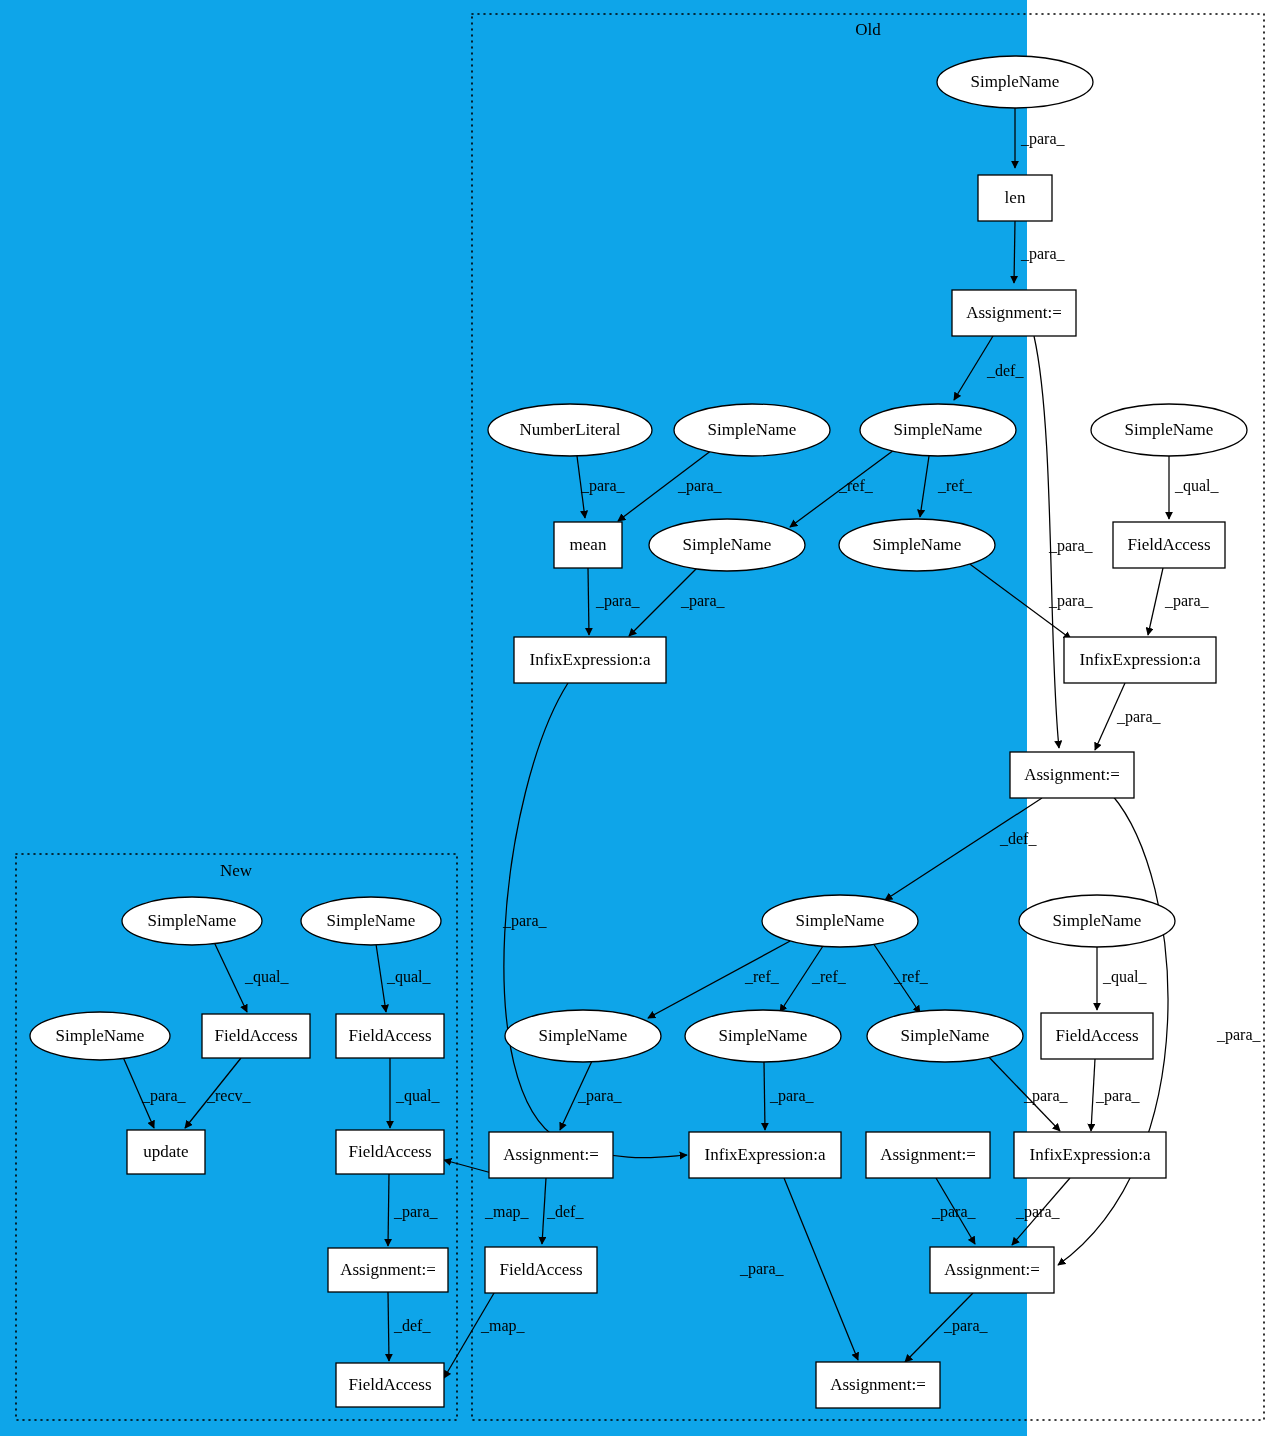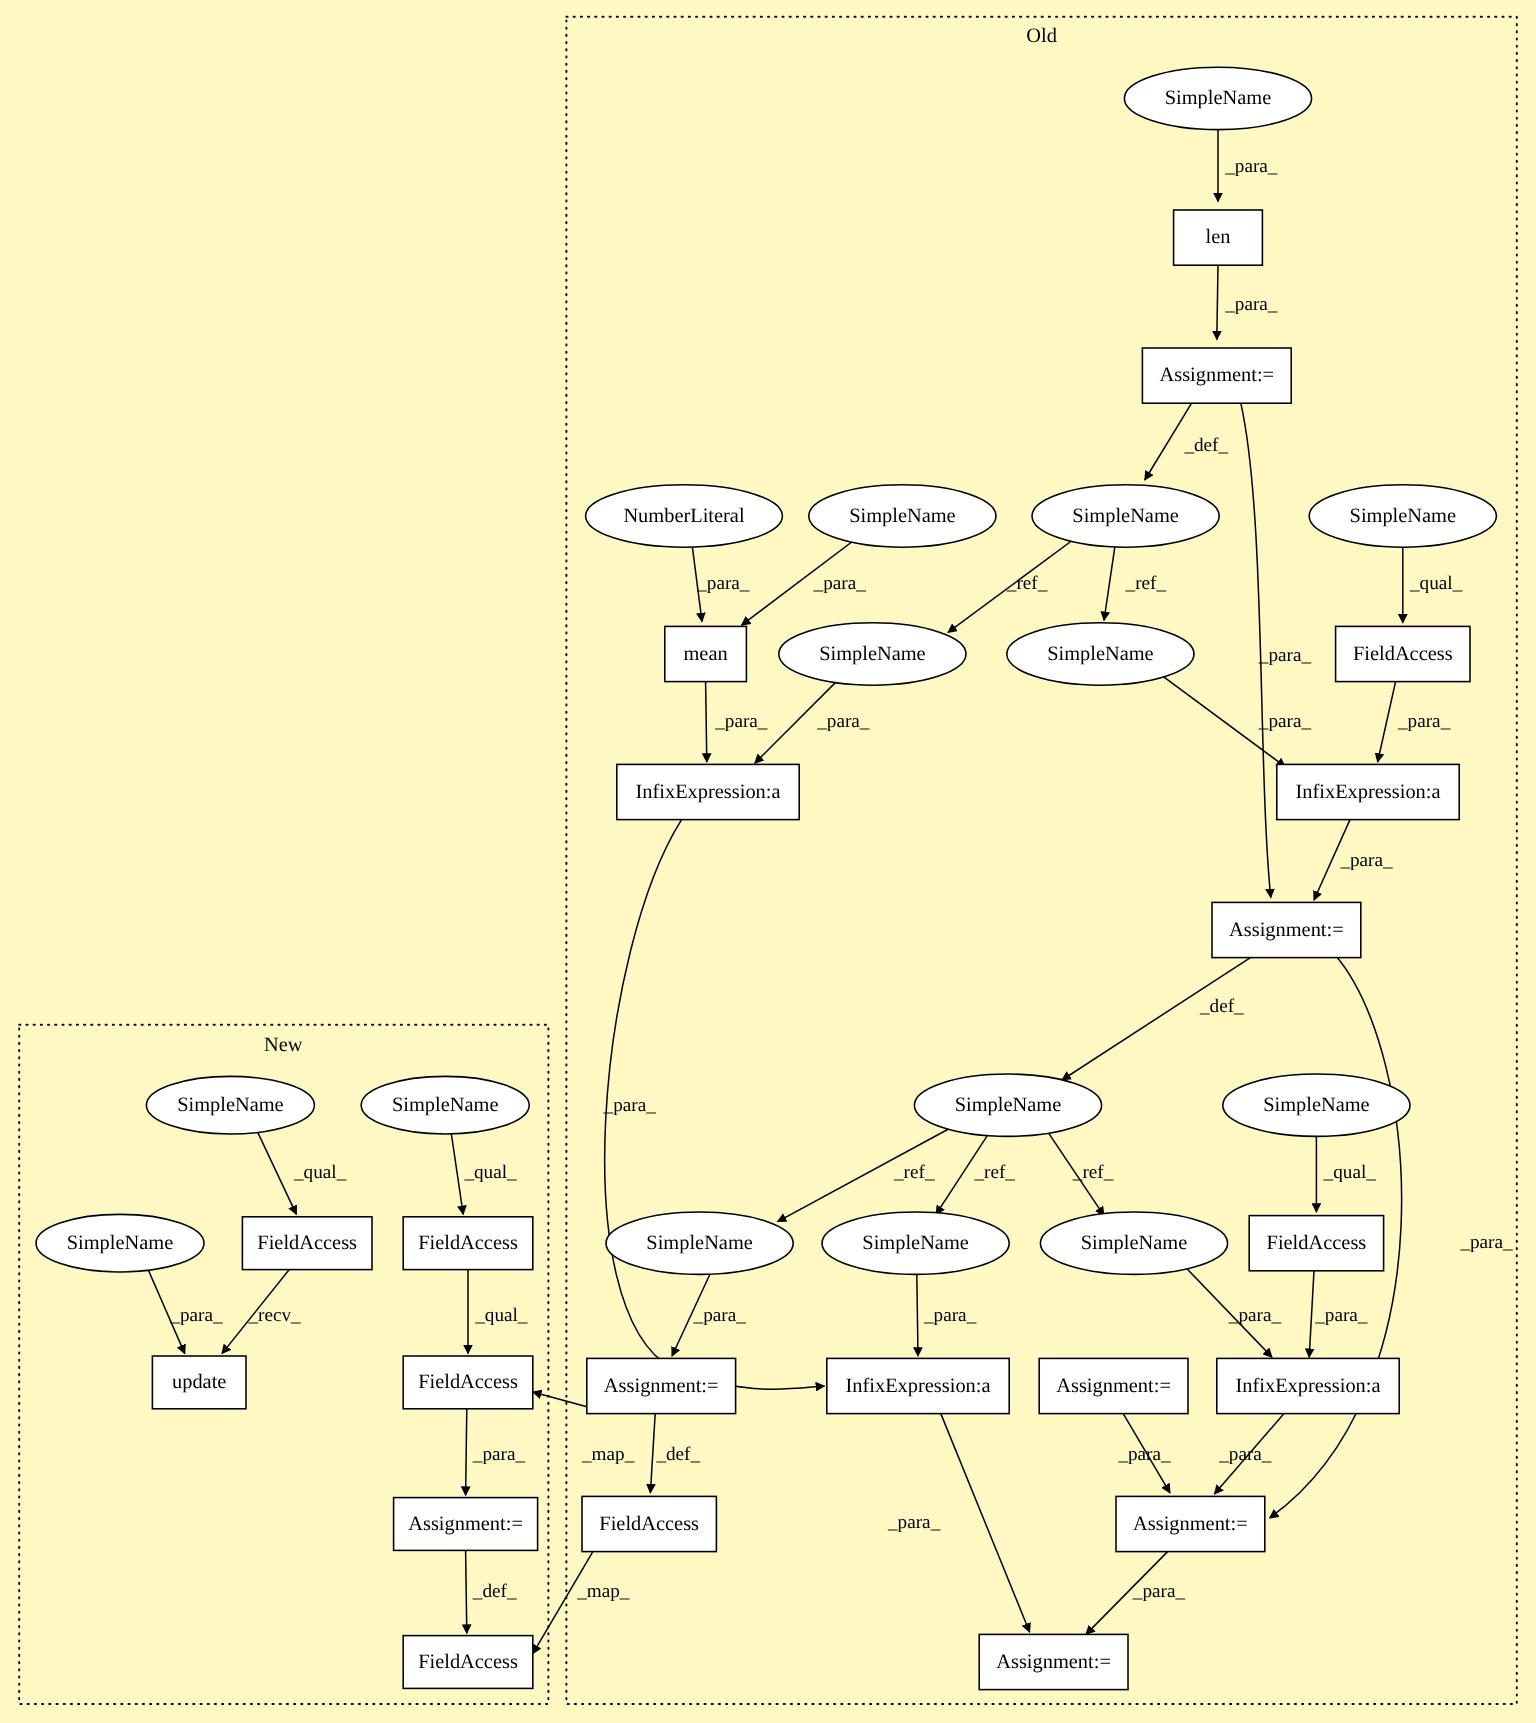--- a/index.html
+++ b/index.html
@@ -2,23 +2,23 @@
 <html><head>
 <meta charset="utf-8">
 <style>
   html, body {
     margin: 0;
     padding: 0;
     background: #ffffff;
   }
   #canvas-wrap {
     position: relative;
-    width: 1280px;
+    width: 1027px;
     height: 1436px;
-    background: #fef9c3;
+    background: #0ea5e9;
     font-family: "Liberation Serif", "DejaVu Serif", serif;
   }
   svg#graph {
     display: block;
     width: 1280px;
     height: 1436px;
   }
   .cluster-box {
     fill: none;
     stroke: #000000;

